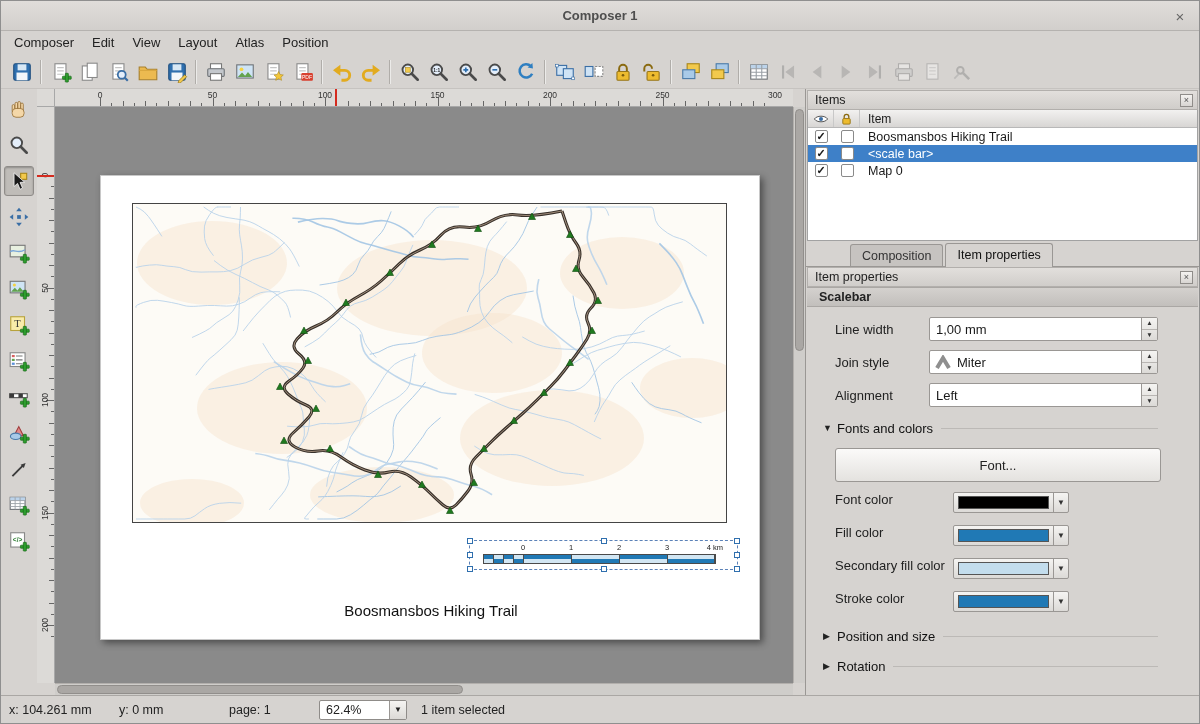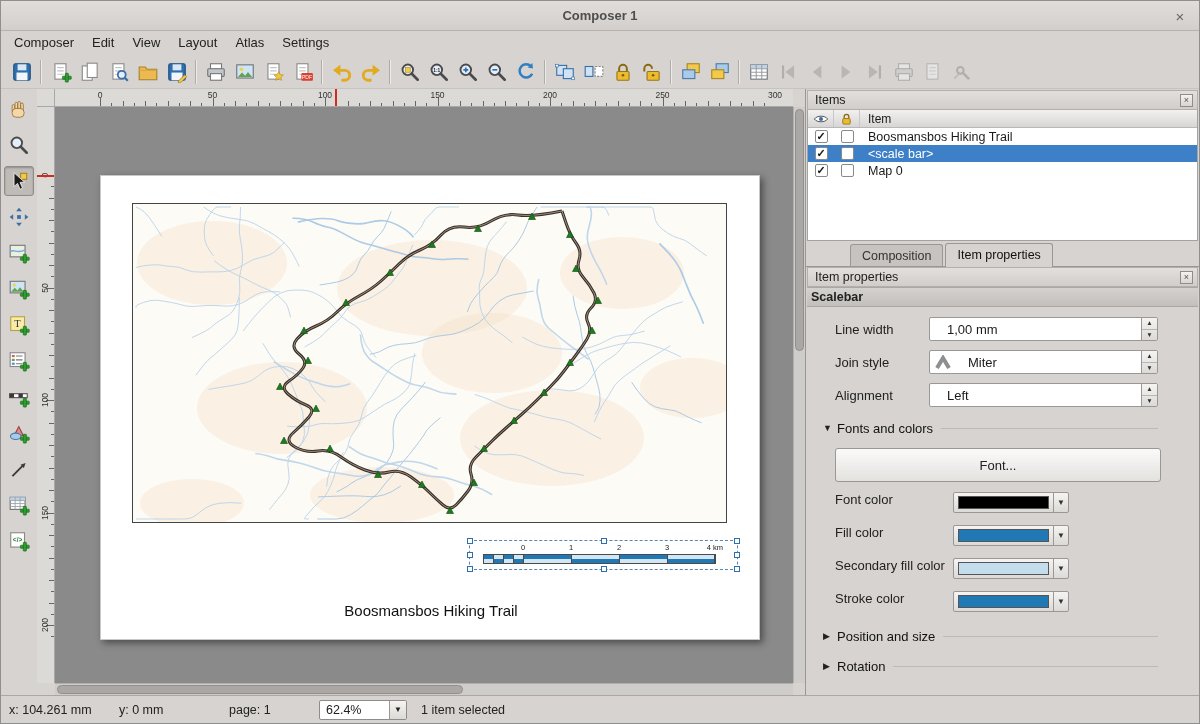--- a/index.html
+++ b/index.html
@@ -56,26 +56,26 @@
 .ih-item{flex:1;justify-content:flex-start;padding-left:8px;border-right:none;}
 .item-row{height:17px;display:flex;align-items:center;font-size:12.5px;}
 .item-row.selected{background:#3e80c8;color:#fff;}
 .cbcell{width:26px;display:flex;justify-content:center;}
 .cb{width:13px;height:13px;background:#fff;border:1px solid #8a8a8a;font-size:11px;line-height:11px;text-align:center;color:#1a1a1a;font-weight:bold;border-radius:2px;}
 .ilabel{padding-left:8px;white-space:nowrap;}
 .tabbar{height:26px;display:flex;align-items:flex-end;padding-left:44px;border-bottom:1px solid #9a9794;}
 .tab{padding:4px 11px 3px;font-size:12.5px;border:1px solid #9a9794;border-bottom:none;background:#c6c3c0;border-radius:3px 3px 0 0;margin-right:2px;color:#333;}
 .tab.active{background:#d6d3d0;margin-bottom:-1px;padding-bottom:5px;color:#111;}
 .props-panel{flex:1;display:flex;flex-direction:column;overflow:hidden;margin:0 1px;}
-.group-header{height:20px;background:linear-gradient(#d4d1ce,#c2bfbc);border-top:1px solid #aaa7a4;border-bottom:1px solid #aaa7a4;font-weight:bold;font-size:12.5px;display:flex;align-items:center;padding-left:4px;color:#222;}
+.group-header{height:20px;background:linear-gradient(#d4d1ce,#c2bfbc);border-top:1px solid #aaa7a4;border-bottom:1px solid #aaa7a4;font-weight:bold;font-size:12.5px;display:flex;align-items:center;padding-left:12px;color:#222;}
 .props-body{flex:1;padding:10px 40px 0 28px;overflow:hidden;}
 .field-row{display:flex;align-items:center;height:24px;margin-bottom:9px;}
 .flabel{width:94px;font-size:13px;color:#222;flex-shrink:0;}
 .control{flex:1;height:24px;background:#fff;border:1px solid #9a9794;border-radius:2px;display:flex;align-items:center;overflow:hidden;}
-.control .cval{flex:1;padding-left:17px;font-size:13px;}
+.control .cval{flex:1;padding-left:6px;font-size:13px;}
 .spin-btns{width:16px;height:100%;border-left:1px solid #9a9794;display:flex;flex-direction:column;background:linear-gradient(#f5f4f2,#dcdad7);}
 .spin-btns span{flex:1;font-size:6.5px;line-height:1;display:flex;align-items:center;justify-content:center;color:#333;}
 .spin-btns span:first-child{border-bottom:1px solid #b8b5b2;}
 .control.disabled{background:#eceae8;}
 .control.disabled .cval{color:#8f8f8f;}
 .combo-icon{margin-left:5px;display:flex;align-items:center;}
 .expander{display:flex;align-items:center;height:24px;margin:6px 0 6px -12px;font-size:13px;color:#111;}
 .expander .tri{font-size:9px;color:#222;width:14px;}
 .expander .exline{flex:1;height:1px;background:#bcb9b6;margin-left:8px;}
 .font-btn{width:326px;height:34px;margin:2px 0 10px 0;border:1px solid #9a9794;border-radius:3px;background:linear-gradient(#fbfaf9,#e4e2df);font-size:13px;color:#222;}
@@ -100,21 +100,21 @@
   <span class="title">Composer 1</span>
   <span class="win-close">×</span>
 </div>
 
 <div class="menubar">
     <div class="menu-item">Composer</div>
     <div class="menu-item">Edit</div>
     <div class="menu-item">View</div>
     <div class="menu-item">Layout</div>
     <div class="menu-item">Atlas</div>
-    <div class="menu-item">Settings</div>
+    <div class="menu-item">Position</div>
   </div>
 
 <div class="toolbar">
     <button class="tbtn">
       <span class="icn">
         <svg width="22" height="22" viewBox="0 0 20 20">
           <rect x="2.5" y="2.5" width="15" height="15" rx="1.5" fill="#2f6fae" stroke="#1d4d7e"></rect>
           <rect x="6" y="3" width="8" height="5.5" fill="#d8e8f5"></rect>
           <rect x="5" y="10.5" width="10" height="7" fill="#f2f6fa"></rect>
         </svg>

